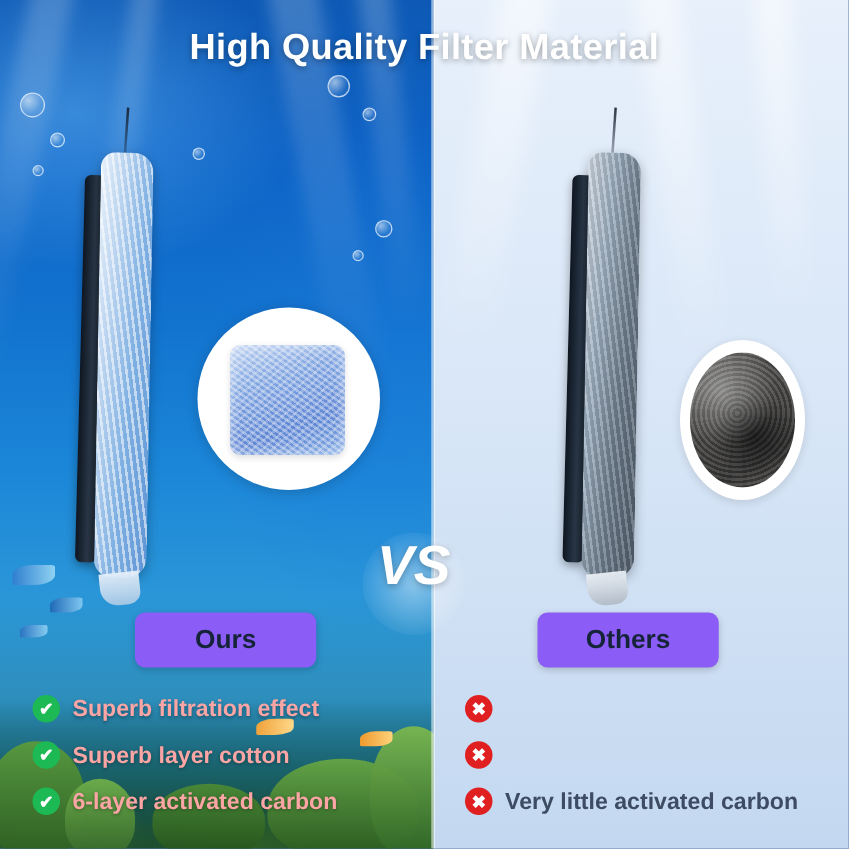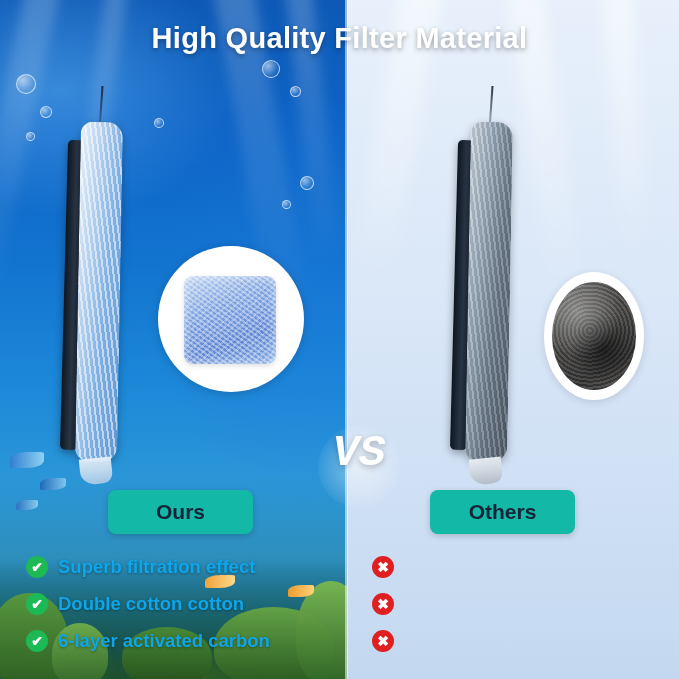--- a/index.html
+++ b/index.html
@@ -192,24 +192,23 @@
     background:
       radial-gradient(circle at 30% 28%, rgba(255,255,255,0.35), rgba(255,255,255,0) 45%),
       radial-gradient(circle at 62% 62%, rgba(0,0,0,0.55), rgba(0,0,0,0) 40%),
       repeating-radial-gradient(circle at 45% 45%, rgba(90,90,90,0.5) 0 2px, rgba(40,40,40,0.6) 2px 4px),
       linear-gradient(150deg, #8d8b88 0%, #5f5d5b 40%, #3a3837 75%, #6a6865 100%);
   }
 
   
   .vs {
     position: absolute;
-    left: 312px; top: 420px;
+    left: 284px; top: 420px;
     width: 94px; height: 94px;
     z-index: 7;
-    font-family: Liberation Mono, monospace;
   }
   .vs .halo {
     position: absolute;
     left: 6px; top: 6px;
     width: 82px; height: 82px;
     border-radius: 50%;
     background: radial-gradient(circle, rgba(255,255,255,0.45), rgba(255,255,255,0.05) 70%);
   }
   .vs .txt {
     position: absolute;
@@ -221,21 +220,21 @@
     font-weight: bold;
     color: #ffffff;
     text-shadow: 0 2px 6px rgba(0,0,0,0.25);
   }
 
   
   .pill {
     position: absolute;
     height: 44px;
     border-radius: 8px;
-    background: #14b8a6;
+    background: #8b5cf6;
     display: flex;
     align-items: center;
     justify-content: center;
     font-size: 21px;
     font-weight: bold;
     color: #16243a;
     box-shadow: 0 2px 6px rgba(0,0,0,0.18);
     z-index: 6;
   }
   .pill-ours {
@@ -274,21 +273,21 @@
     font-weight: bold;
     line-height: 1;
   }
   .badge-ok { background: #1db954; }
   .badge-no { background: #e02020; }
   .ftext {
     font-size: 18.5px;
     font-weight: bold;
     white-space: nowrap;
   }
-  .ftext-left { color: #0ea5e9; text-shadow: 0 1px 3px rgba(0,0,0,0.35); }
+  .ftext-left { color: #fca5a5; text-shadow: 0 1px 3px rgba(0,0,0,0.35); }
   .ftext-right { color: #3d4c63; }
 </style>
 </head>
 <body>
 
 <div class="stage">
 
   <div class="bg-left">
     <div class="light" style="left:30px; top:-30px; width:34px; height:330px; transform:rotate(12deg);"></div>
     <div class="light" style="left:110px; top:-40px; width:22px; height:300px; transform:rotate(8deg);"></div>
@@ -357,33 +356,34 @@
   <div class="pill pill-ours">Ours</div>
   <div class="pill pill-others">Others</div>
 
   <div class="features features-left">
     <div class="frow">
       <span class="badge badge-ok">✔</span>
       <span class="ftext ftext-left">Superb filtration effect</span>
     </div>
     <div class="frow">
       <span class="badge badge-ok">✔</span>
-      <span class="ftext ftext-left">Double cotton cotton</span>
+      <span class="ftext ftext-left">Superb layer cotton</span>
     </div>
     <div class="frow">
       <span class="badge badge-ok">✔</span>
       <span class="ftext ftext-left">6-layer activated carbon</span>
     </div>
   </div>
 
   <div class="features features-right">
     <div class="frow">
       <span class="badge badge-no">✖</span>
     </div>
     <div class="frow">
       <span class="badge badge-no">✖</span>
     </div>
     <div class="frow">
       <span class="badge badge-no">✖</span>
+      <span class="ftext ftext-right">Very little activated carbon</span>
     </div>
   </div>
 
 </div>
 
 </body></html>

